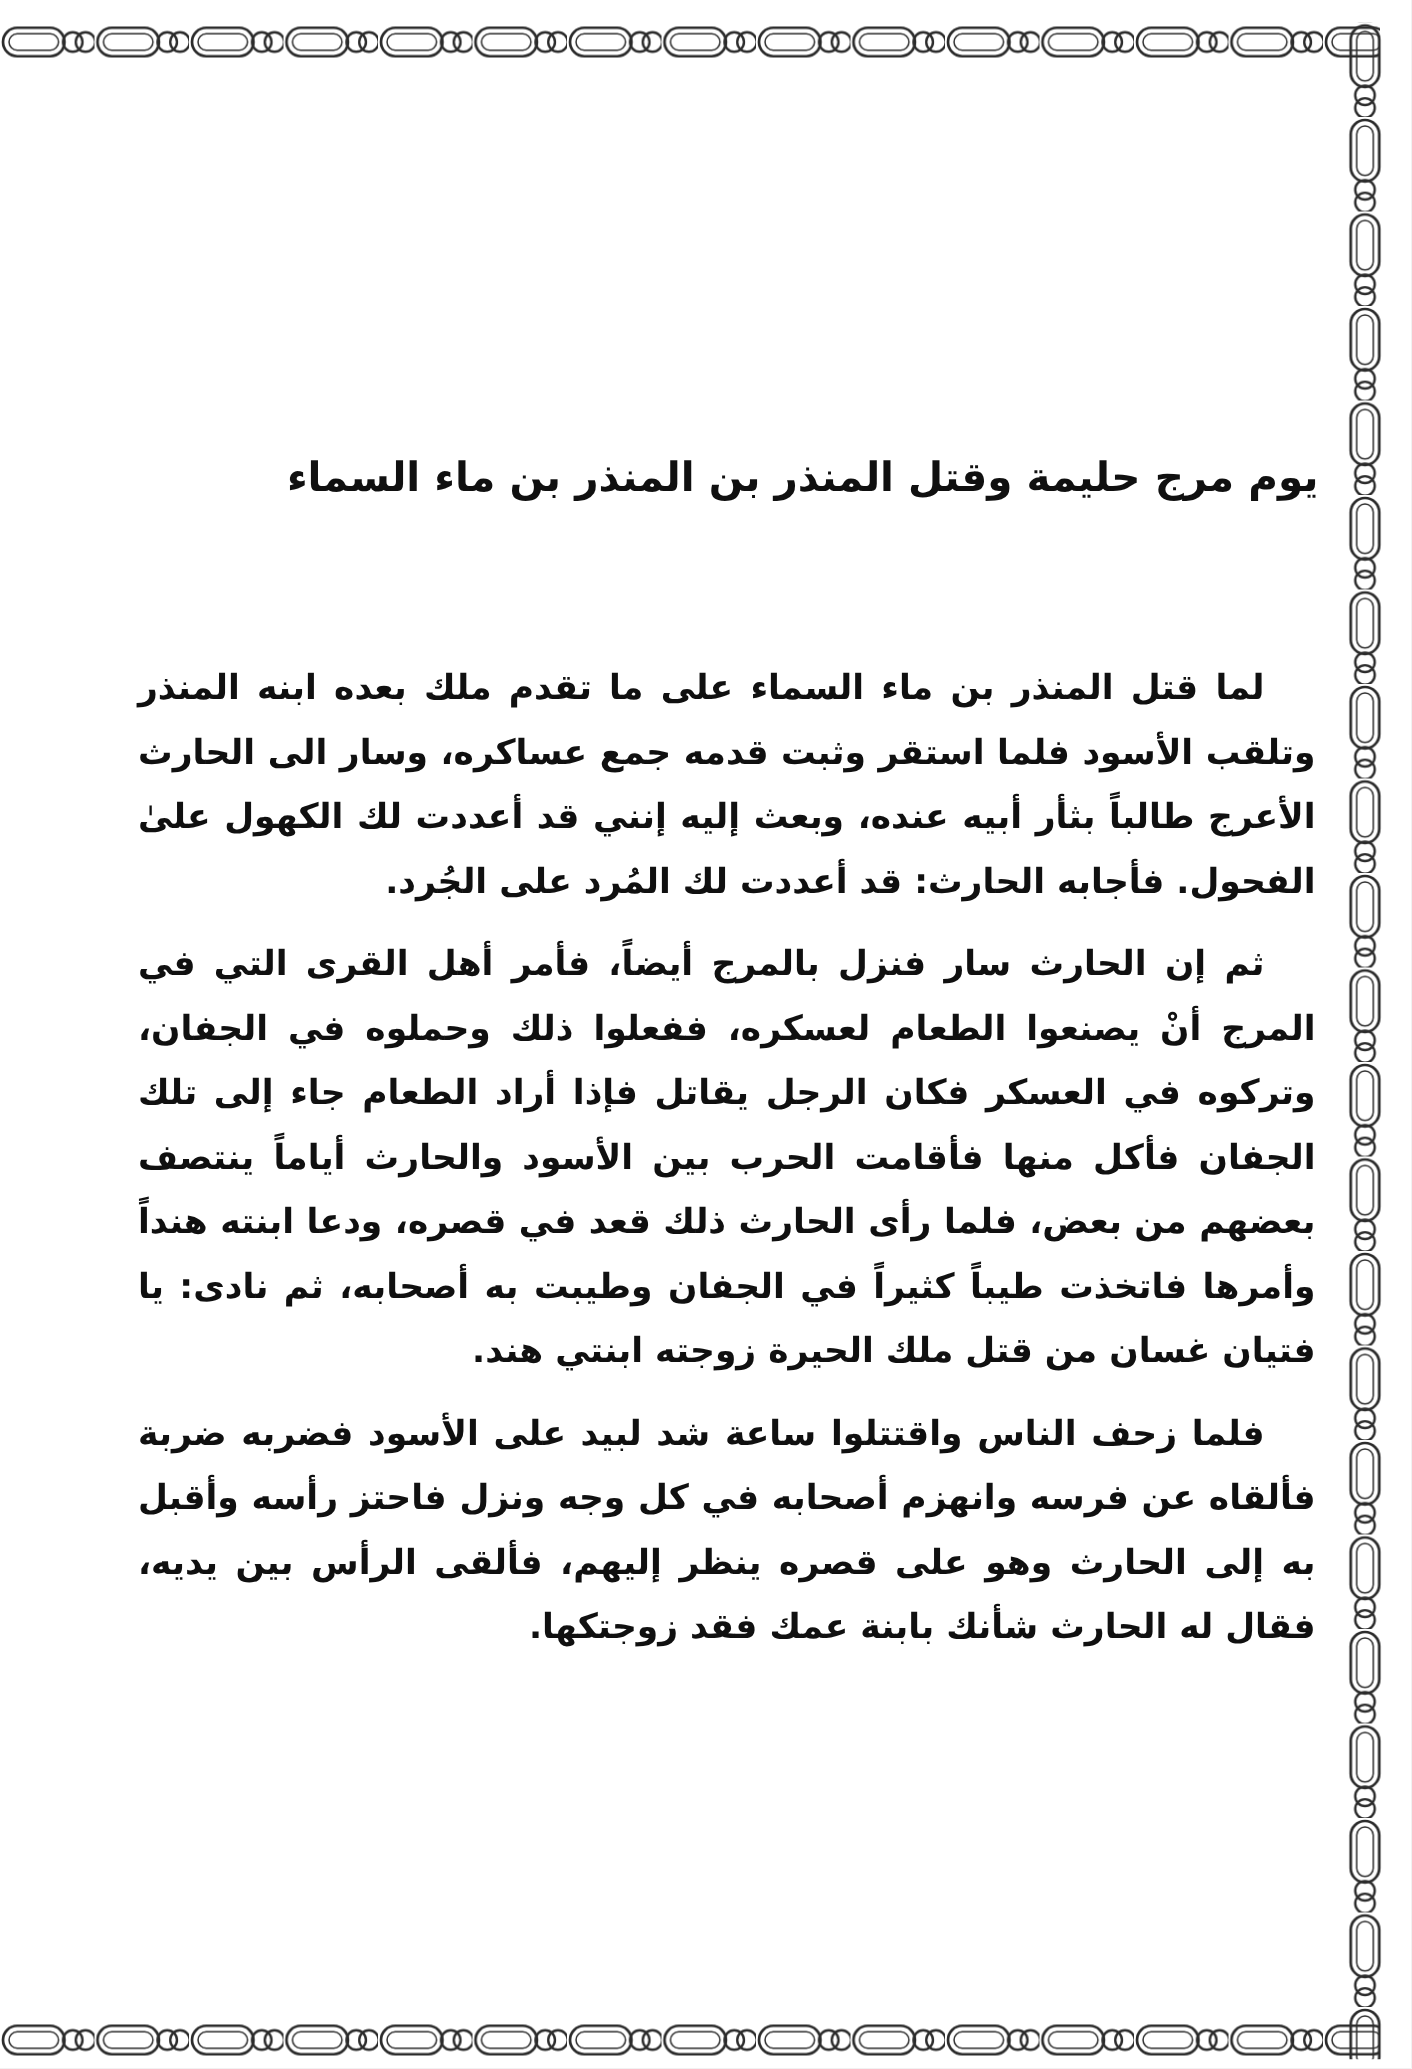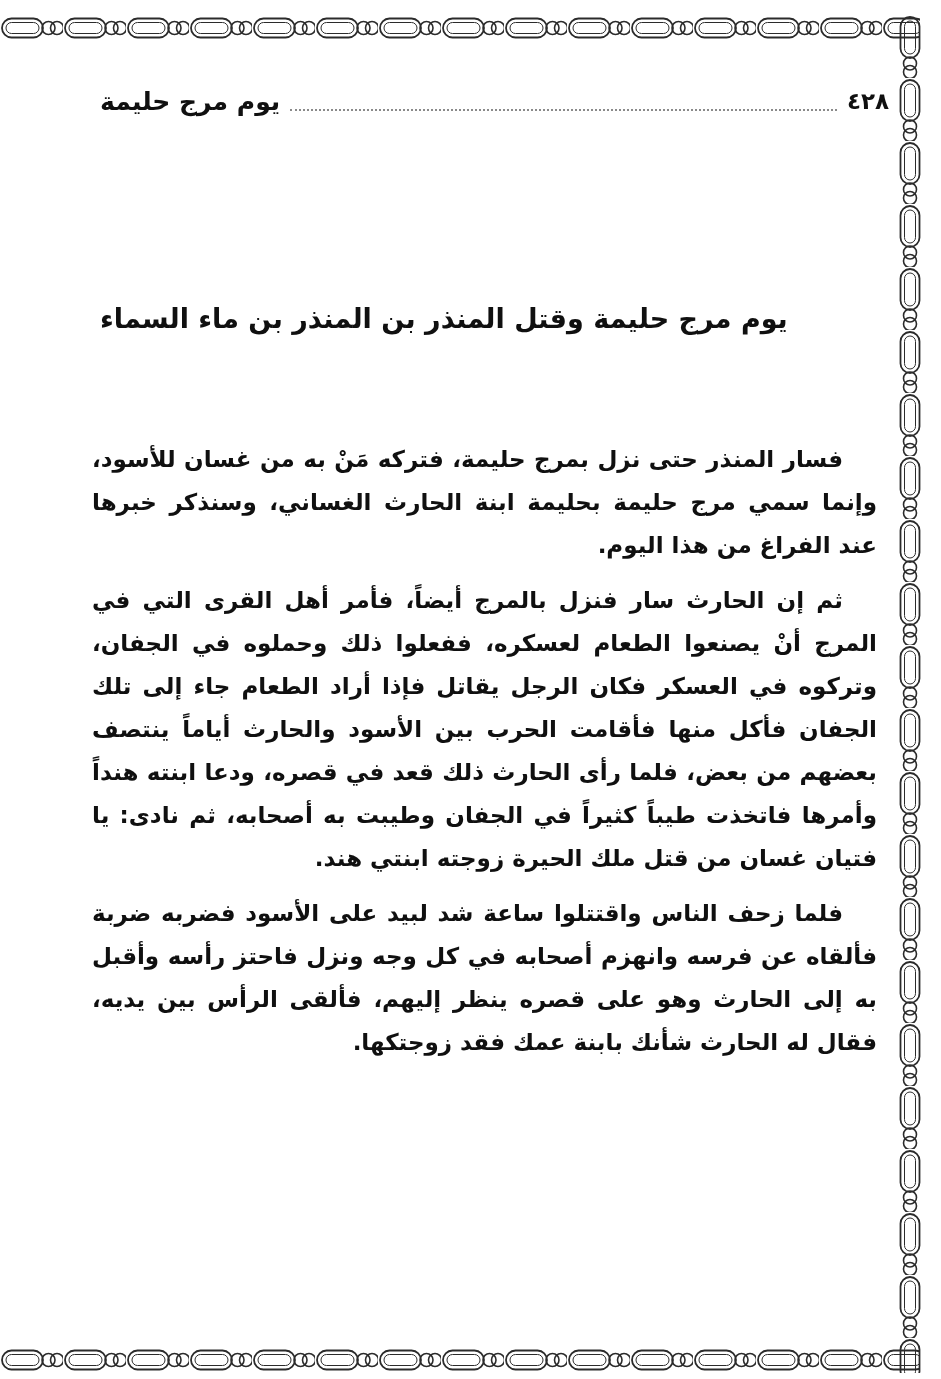--- a/index.html
+++ b/index.html
@@ -51,21 +51,21 @@
     white-space: nowrap;
   }
 
   
   .title {
     position: absolute;
     top: 300px;
     left: 100px;
     right: 62px;
     margin: 0;
-    text-align: left;
+    text-align: right;
     direction: rtl;
     font-size: 27px;
     font-weight: bold;
     line-height: 1.4;
   }
 
   
   .body-text {
     position: absolute;
     top: 438px;
@@ -116,28 +116,23 @@
       <pattern id="chainH2" width="63" height="26" patternUnits="userSpaceOnUse">
         <rect x="2" y="3.5" width="41" height="19" rx="9.5" fill="none" stroke="currentColor" stroke-width="1.8"></rect>
         <rect x="6" y="7.5" width="33" height="11" rx="5.5" fill="none" stroke="currentColor" stroke-width="1"></rect>
         <circle cx="48.5" cy="13" r="6.5" fill="none" stroke="currentColor" stroke-width="1.6"></circle>
         <circle cx="57" cy="13" r="6.5" fill="none" stroke="currentColor" stroke-width="1.6"></circle>
       </pattern>
     </defs>
     <rect width="920" height="26" fill="url(#chainH2)"></rect>
   </svg>
 
-  <div class="header">
-    <span class="running-title">يوم مرج حليمة</span>
-    <span class="leader"></span>
-    <span class="page-number">٤٢٨</span>
-  </div>
 
   <h1 class="title">يوم مرج حليمة وقتل المنذر بن المنذر بن ماء السماء</h1>
 
   <div class="body-text">
-    <p>فسار المنذر حتى نزل بمرج حليمة، فتركه مَنْ به من غسان للأسود، وإنما سمي مرج حليمة بحليمة ابنة الحارث الغساني، وسنذكر خبرها عند الفراغ من هذا اليوم.</p>
+    <p>لما قتل المنذر بن ماء السماء على ما تقدم ملك بعده ابنه المنذر وتلقب الأسود فلما استقر وثبت قدمه جمع عساكره، وسار الى الحارث الأعرج طالباً بثأر أبيه عنده، وبعث إليه إنني قد أعددت لك الكهول علىٰ الفحول. فأجابه الحارث: قد أعددت لك المُرد على الجُرد.</p>
     <p>ثم إن الحارث سار فنزل بالمرج أيضاً، فأمر أهل القرى التي في المرج أنْ يصنعوا الطعام لعسكره، ففعلوا ذلك وحملوه في الجفان، وتركوه في العسكر فكان الرجل يقاتل فإذا أراد الطعام جاء إلى تلك الجفان فأكل منها فأقامت الحرب بين الأسود والحارث أياماً ينتصف بعضهم من بعض، فلما رأى الحارث ذلك قعد في قصره، ودعا ابنته هنداً وأمرها فاتخذت طيباً كثيراً في الجفان وطيبت به أصحابه، ثم نادى: يا فتيان غسان من قتل ملك الحيرة زوجته ابنتي هند.</p>
     <p>فلما زحف الناس واقتتلوا ساعة شد لبيد على الأسود فضربه ضربة فألقاه عن فرسه وانهزم أصحابه في كل وجه ونزل فاحتز رأسه وأقبل به إلى الحارث وهو على قصره ينظر إليهم، فألقى الرأس بين يديه، فقال له الحارث شأنك بابنة عمك فقد زوجتكها.</p>
 
   </div>
 
 </div>
 
 </body></html>

